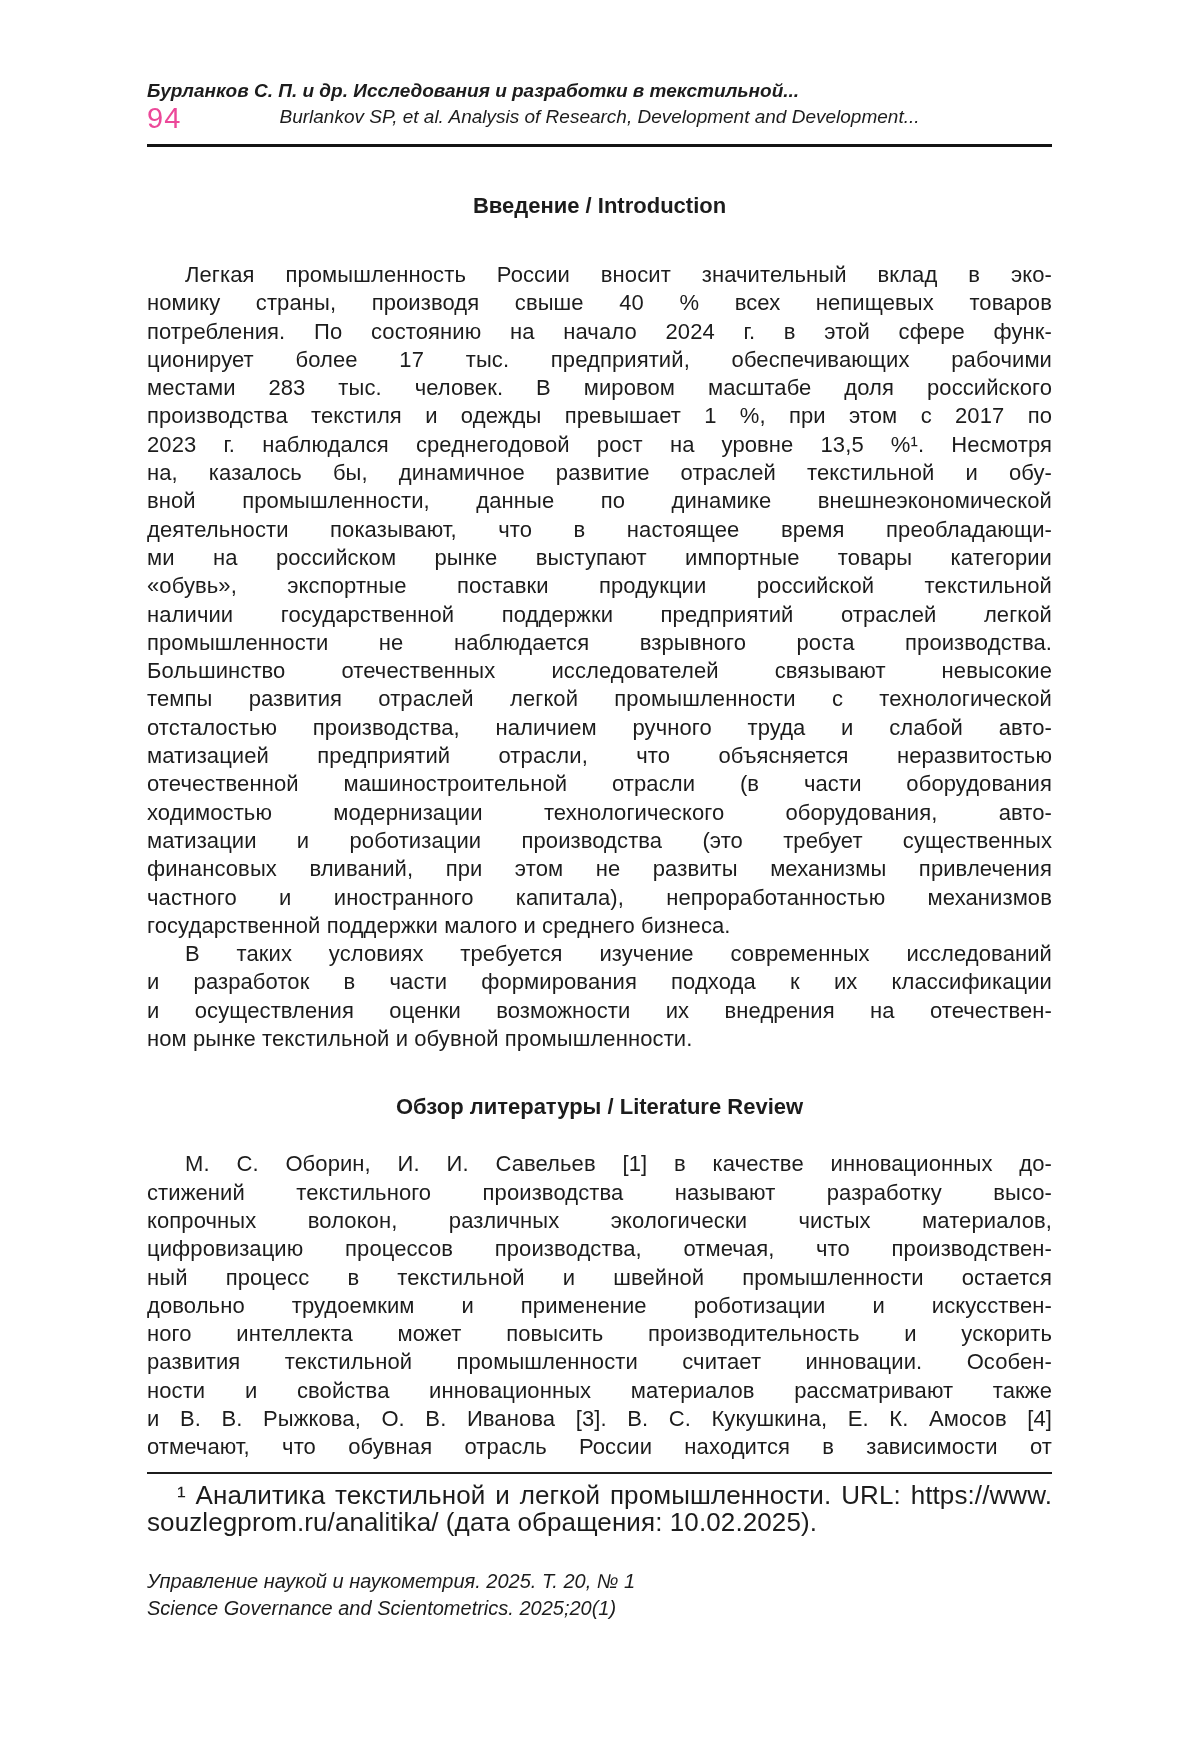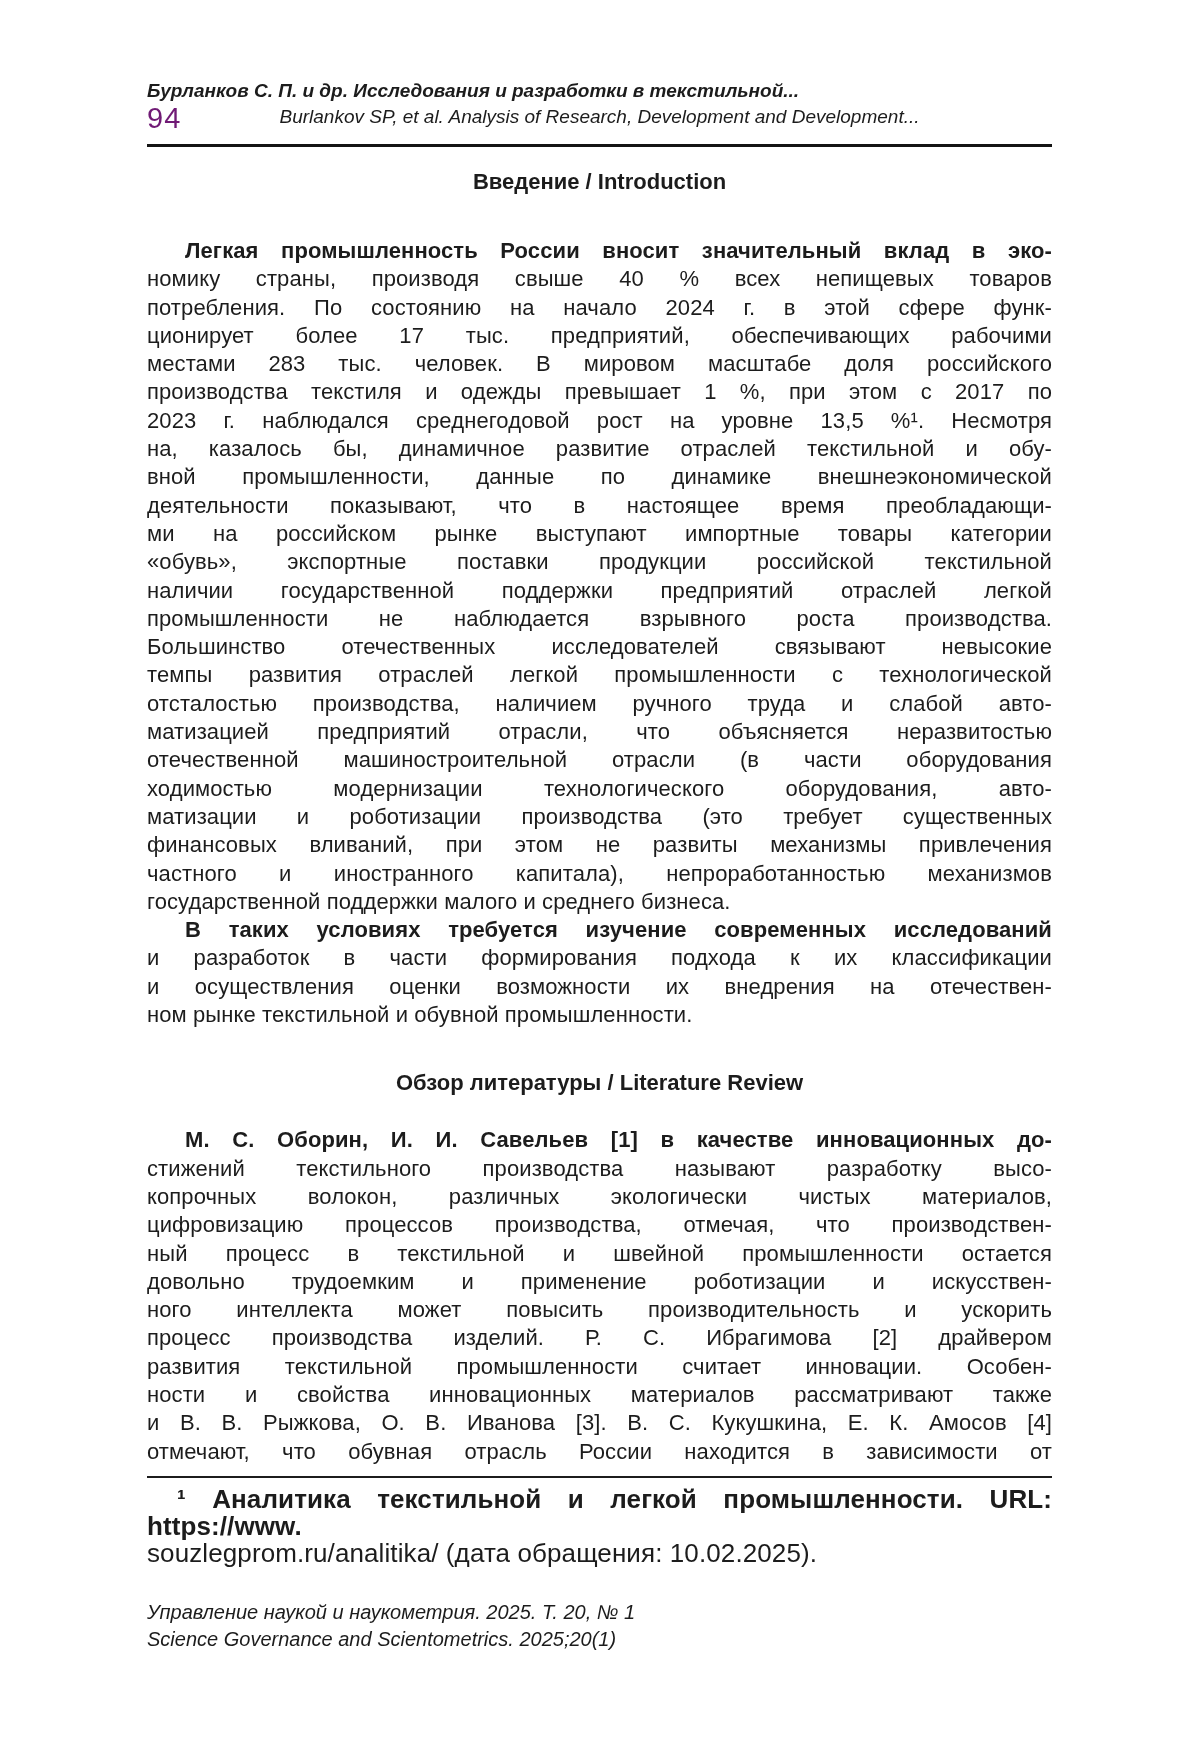--- a/index.html
+++ b/index.html
@@ -38,49 +38,49 @@
     text-align: center;
   }
   .page-number {
     position: absolute;
     left: 0;
     bottom: -3px;
     font-size: 29px;
     line-height: 29px;
     font-weight: 400;
     letter-spacing: 1px;
-    color: #701a75;
+    color: #ec4899;
   }
   .header-rule {
     height: 3px;
     background: #141414;
     margin-top: 14px;
   }
   
   .section-heading {
     font-size: 22px;
     line-height: 30px;
     font-weight: bold;
     text-align: center;
     margin: 0;
   }
-  .heading-intro { margin-top: 20px; }
+  .heading-intro { margin-top: 44px; }
   .heading-lit   { margin-top: 39px; }
   
   .para { margin: 0; }
   .para-first { margin-top: 40px; }
   .para-lit   { margin-top: 28px; }
   .tline {
     font-size: 22px;
     line-height: 28.3px;
     text-align: justify;
     text-align-last: justify;
     letter-spacing: 0.1px;
   }
-  .para.indent .tline:first-child { text-indent: 38px; font-weight: bold; }
+  .para.indent .tline:first-child { text-indent: 38px; }
   .para.last-left .tline:last-child { text-align-last: left; }
   
   .footnote-rule {
     height: 2px;
     background: #1c1c1c;
     margin-top: 10px;
   }
   .footnote { margin-top: 8px; }
   .footnote .tline {
     font-size: 26px;
@@ -154,21 +154,20 @@
     <h2 class="section-heading heading-lit">Обзор литературы / Literature Review</h2>
 
     <div class="para para-lit indent">
         <div class="tline">М. С. Оборин, И. И. Савельев [1] в качестве инновационных до-</div>
         <div class="tline">стижений текстильного производства называют разработку высо-</div>
         <div class="tline">копрочных волокон, различных экологически чистых материалов,</div>
         <div class="tline">цифровизацию процессов производства, отмечая, что производствен-</div>
         <div class="tline">ный процесс в текстильной и швейной промышленности остается</div>
         <div class="tline">довольно трудоемким и применение роботизации и искусствен-</div>
         <div class="tline">ного интеллекта может повысить производительность и ускорить</div>
-        <div class="tline">процесс производства изделий. Р. С. Ибрагимова [2] драйвером</div>
         <div class="tline">развития текстильной промышленности считает инновации. Особен-</div>
         <div class="tline">ности и свойства инновационных материалов рассматривают также</div>
         <div class="tline">и В. В. Рыжкова, О. В. Иванова [3]. В. С. Кукушкина, Е. К. Амосов [4]</div>
         <div class="tline">отмечают, что обувная отрасль России находится в зависимости от</div>
       </div>
 
     <div class="footnote-rule"></div>
 
     <div class="footnote para indent last-left">
         <div class="tline">¹ Аналитика текстильной и легкой промышленности. URL: https://www.</div>

